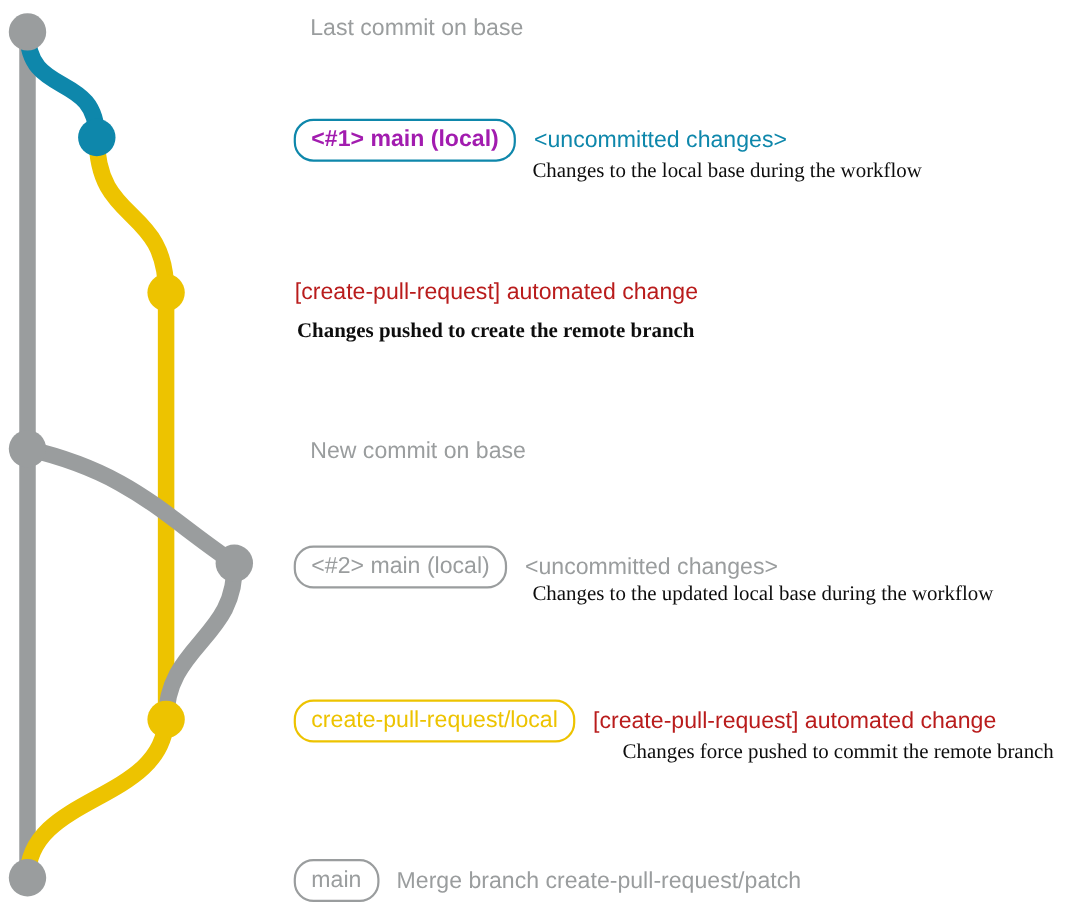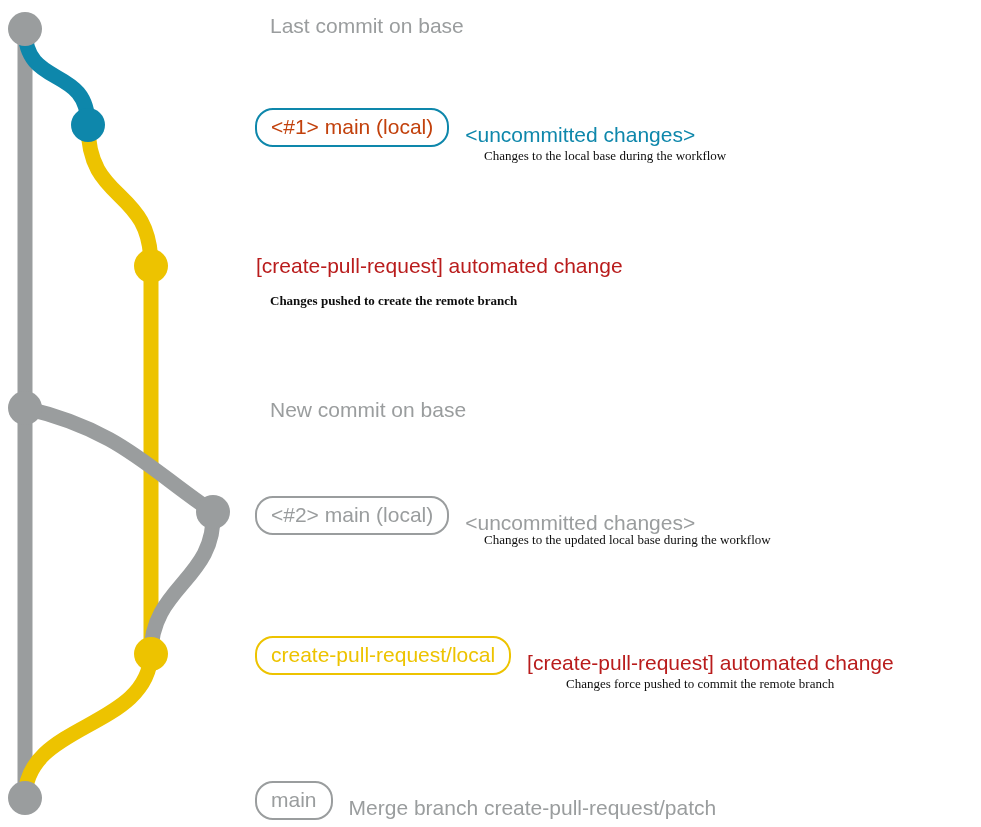--- a/index.html
+++ b/index.html
@@ -21,56 +21,57 @@
     left: 0;
     top: 0;
     width: 981px;
     height: 827px;
   }
 
   
   .headline {
     position: absolute;
     display: flex;
-    align-items: flex-end;
+    align-items: center;
     white-space: nowrap;
+    margin-left: 12px;
   }
 
   .pill {
     display: inline-block;
     border: 2px solid #888c8d;
     border-radius: 18px;
     padding: 5px 14px 6px 14px;
     font-size: 21px;
     line-height: 24px;
     color: #9a9d9e;
     background: #ffffff;
     box-sizing: border-box;
   }
-  .pill.blue   { border-color: #0e87ab; color: #c2410c; }
+  .pill.blue   { border-color: #0e87ab; color: #a21caf; font-weight: bold; }
   .pill.yellow { border-color: #edc300; color: #edc300; }
   .pill.gray   { border-color: #9a9d9e; color: #9a9d9e; }
 
   .subject {
     font-size: 21px;
     line-height: 24px;
     white-space: nowrap;
   }
   .subject.blue   { color: #0e87ab; }
   .subject.yellow { color: #b91c1c; }
   .subject.gray   { color: #9a9d9e; }
 
   .headline .subject { margin-left: 14px; }
   .headline .pill + .subject { margin-left: 16px; }
 
   
   .description {
     position: absolute;
     font-family: "Liberation Serif", serif;
-    font-size: 13px;
+    font-size: 19px;
     line-height: 22px;
     color: #0d0d0d;
     white-space: nowrap;
   }
 </style>
 </head>
 <body>
 
 <svg id="graph-svg" viewBox="0 0 981 827" aria-hidden="true">
 

